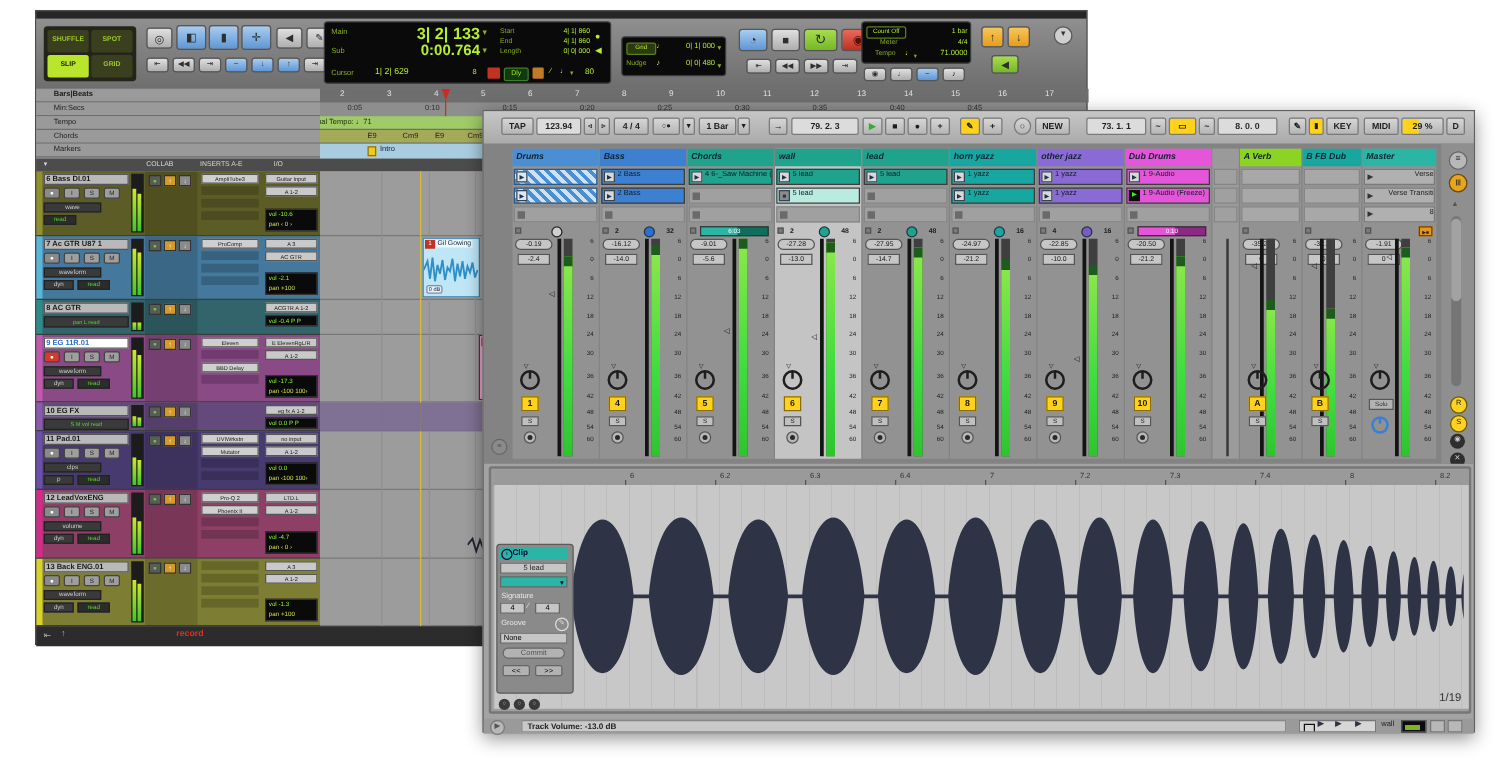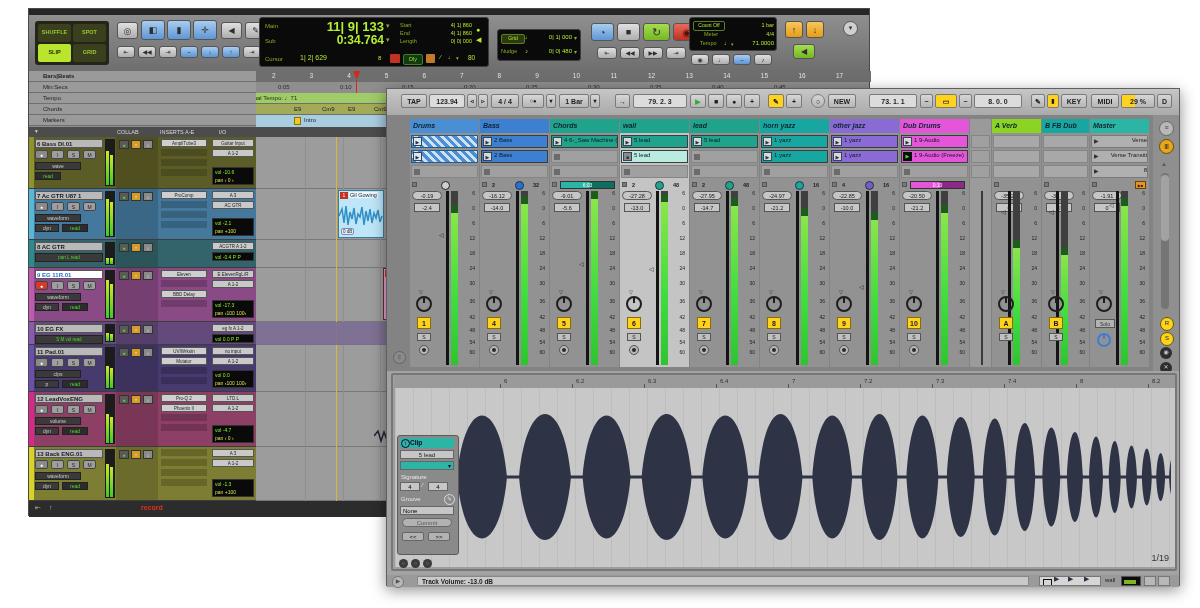--- a/index.html
+++ b/index.html
@@ -78,24 +78,24 @@
     <div class="ptb" style="left:88px;top:31px;width:18px;height:12px;font-size:6px;line-height:11px">⇤</div>
     <div class="ptb" style="left:109px;top:31px;width:18px;height:12px;font-size:6px;line-height:11px">◀◀</div>
     <div class="ptb" style="left:130px;top:31px;width:18px;height:12px;font-size:6px;line-height:11px">⇥</div>
     <div class="ptb ptblue" style="left:151px;top:31px;width:18px;height:12px;font-size:6px;line-height:11px">~</div>
     <div class="ptb ptblue" style="left:172px;top:31px;width:18px;height:12px;font-size:6px;line-height:11px">↓</div>
     <div class="ptb ptblue" style="left:193px;top:31px;width:18px;height:12px;font-size:6px;line-height:11px">↑</div>
     <div class="ptb" style="left:214px;top:31px;width:18px;height:12px;font-size:6px;line-height:11px">⇥</div>
 
     <div class="lcd" style="left:230px;top:2px;width:230px;height:50px">
       <div class="abs g1" style="left:5px;top:5px;font-size:6px">Main</div>
-      <div class="abs g2" style="left:28px;top:1px;width:96px;font-size:13px;font-weight:bold;text-align:right">11| 9| 133</div>
+      <div class="abs g2" style="left:28px;top:1px;width:96px;font-size:13px;font-weight:bold;text-align:right">3| 2| 133</div>
       <div class="abs g1" style="left:126px;top:4px;font-size:7px">▾</div>
       <div class="abs g1" style="left:5px;top:20px;font-size:6px">Sub</div>
-      <div class="abs g2" style="left:28px;top:15px;width:96px;font-size:12px;font-weight:bold;text-align:right">0:34.764</div>
+      <div class="abs g2" style="left:28px;top:15px;width:96px;font-size:12px;font-weight:bold;text-align:right">0:00.764</div>
       <div class="abs g1" style="left:126px;top:18px;font-size:7px">▾</div>
       <div class="abs g1" style="left:140px;top:4px;font-size:5.5px">Start</div>
       <div class="abs g2" style="left:170px;top:4px;width:42px;font-size:5.5px;text-align:right">4| 1| 860</div>
       <div class="abs g1" style="left:140px;top:12px;font-size:5.5px">End</div>
       <div class="abs g2" style="left:170px;top:12px;width:42px;font-size:5.5px;text-align:right">4| 1| 860</div>
       <div class="abs g1" style="left:140px;top:20px;font-size:5.5px">Length</div>
       <div class="abs g2" style="left:170px;top:20px;width:42px;font-size:5.5px;text-align:right">0| 0| 000</div>
       <div class="abs g2" style="left:216px;top:8px;font-size:7px">●</div>
       <div class="abs g2" style="left:216px;top:18px;font-size:7px">◀</div>
       <div class="abs g1" style="left:5px;top:38px;font-size:6px">Cursor</div>

